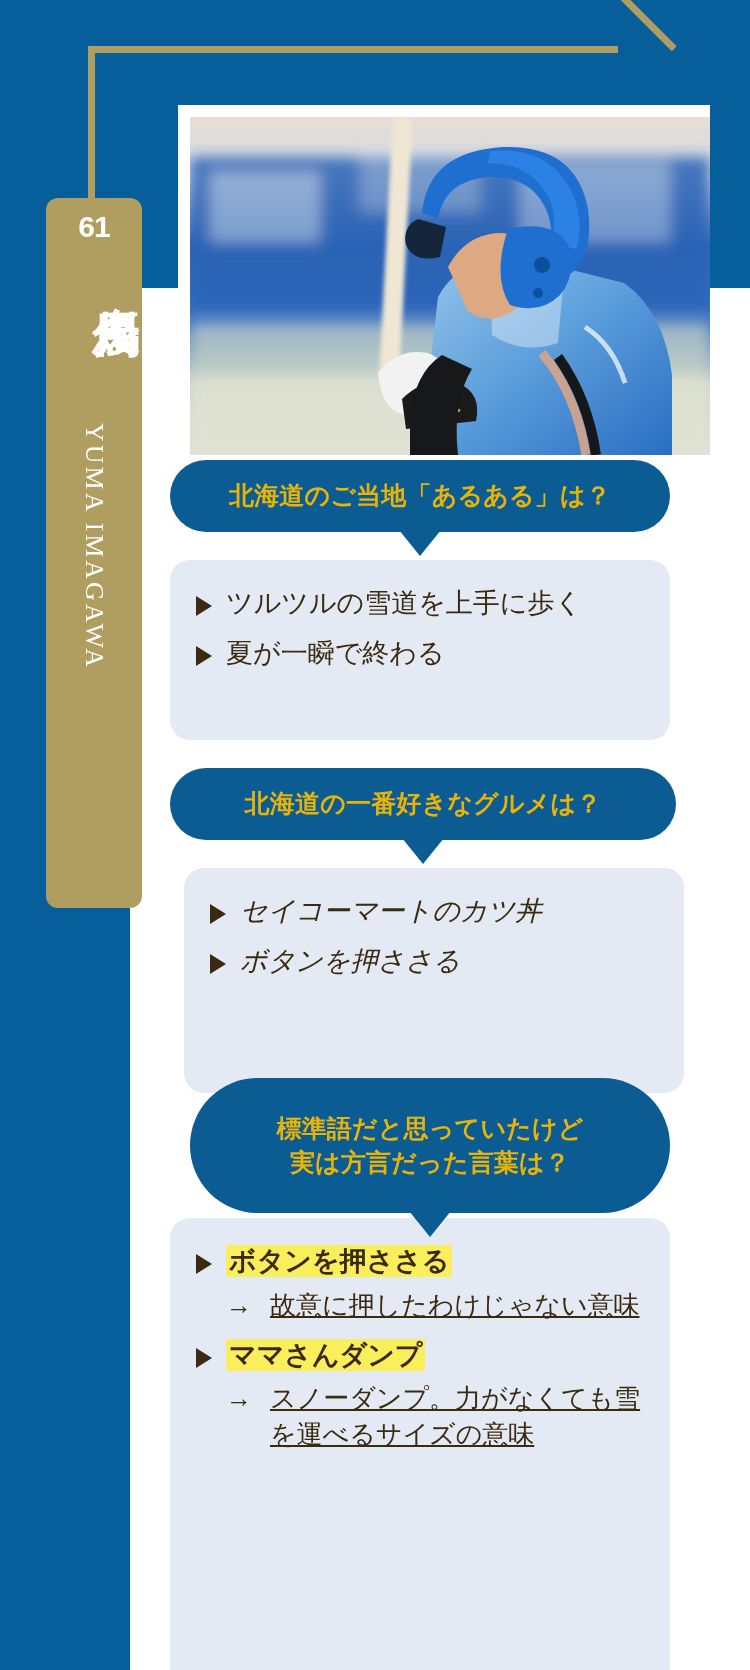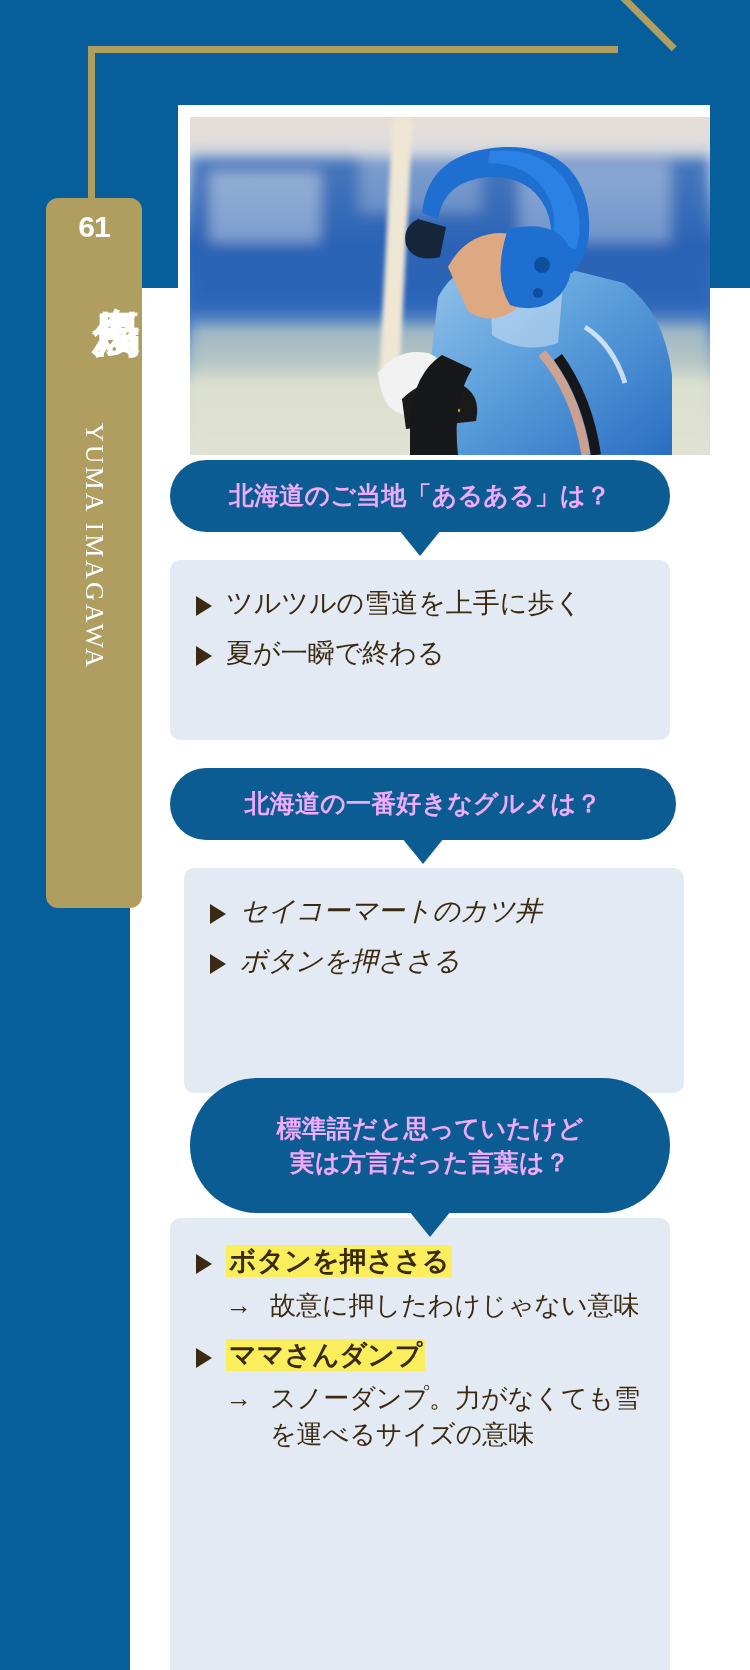--- a/index.html
+++ b/index.html
@@ -46,47 +46,48 @@
     position:absolute;left:178px;top:105px;width:532px;height:350px;
     background:#ffffff;padding:12px 0 0 12px;box-sizing:border-box;z-index:4;
   }
   .photo{
     position:absolute;left:190px;top:117px;width:520px;height:338px;
     overflow:hidden;z-index:5;background:#9fb8d8;
   }
   .photo svg{display:block;}
   
   .q-bubble{
-    position:absolute;background:#0B5C93;color:#f0abfc;border-radius:999px;
+    position:absolute;background:#0B5C93;color:#eab308;border-radius:999px;
     font-size:25px;font-weight:bold;line-height:1.34;letter-spacing:.2px;
     display:flex;align-items:center;justify-content:center;text-align:center;
     z-index:6;box-sizing:border-box;padding:0 26px;
   }
   .q-bubble .tail{
     position:absolute;left:50%;bottom:-24px;margin-left:-21px;
     width:0;height:0;border-left:21px solid transparent;border-right:21px solid transparent;
     border-top:26px solid #0B5C93;
   }
   
   .a-box{
-    position:absolute;background:#E4EAF3;border-radius:10px;z-index:5;
+    position:absolute;background:#E4EAF3;border-radius:20px;z-index:5;
     box-sizing:border-box;padding:26px 24px 22px 24px;color:#3A2A12;
   }
   .a-item{display:flex;align-items:flex-start;margin-bottom:14px;}
   .a-item:last-child{margin-bottom:0;}
   .bullet{
     flex:0 0 auto;width:0;height:0;margin:10px 14px 0 2px;
     border-top:10px solid transparent;border-bottom:10px solid transparent;
     border-left:16px solid #3A2A12;
   }
   .a-text{font-size:27px;line-height:1.32;font-weight:500;}
   .hl{background:#FAEE5C;padding:1px 3px;font-weight:bold;}
   .sub{
     display:block;font-size:26px;line-height:1.38;margin-top:8px;padding-left:44px;
     text-indent:-44px;
+    text-decoration:underline;
   }
   .sub .arrow{display:inline-block;width:44px;text-indent:0;}
 </style>
 </head>
 <body>
 
 <div class="deco-vline"></div>
 <div class="deco-hline"></div>
 <div class="deco-diag"></div>
 

